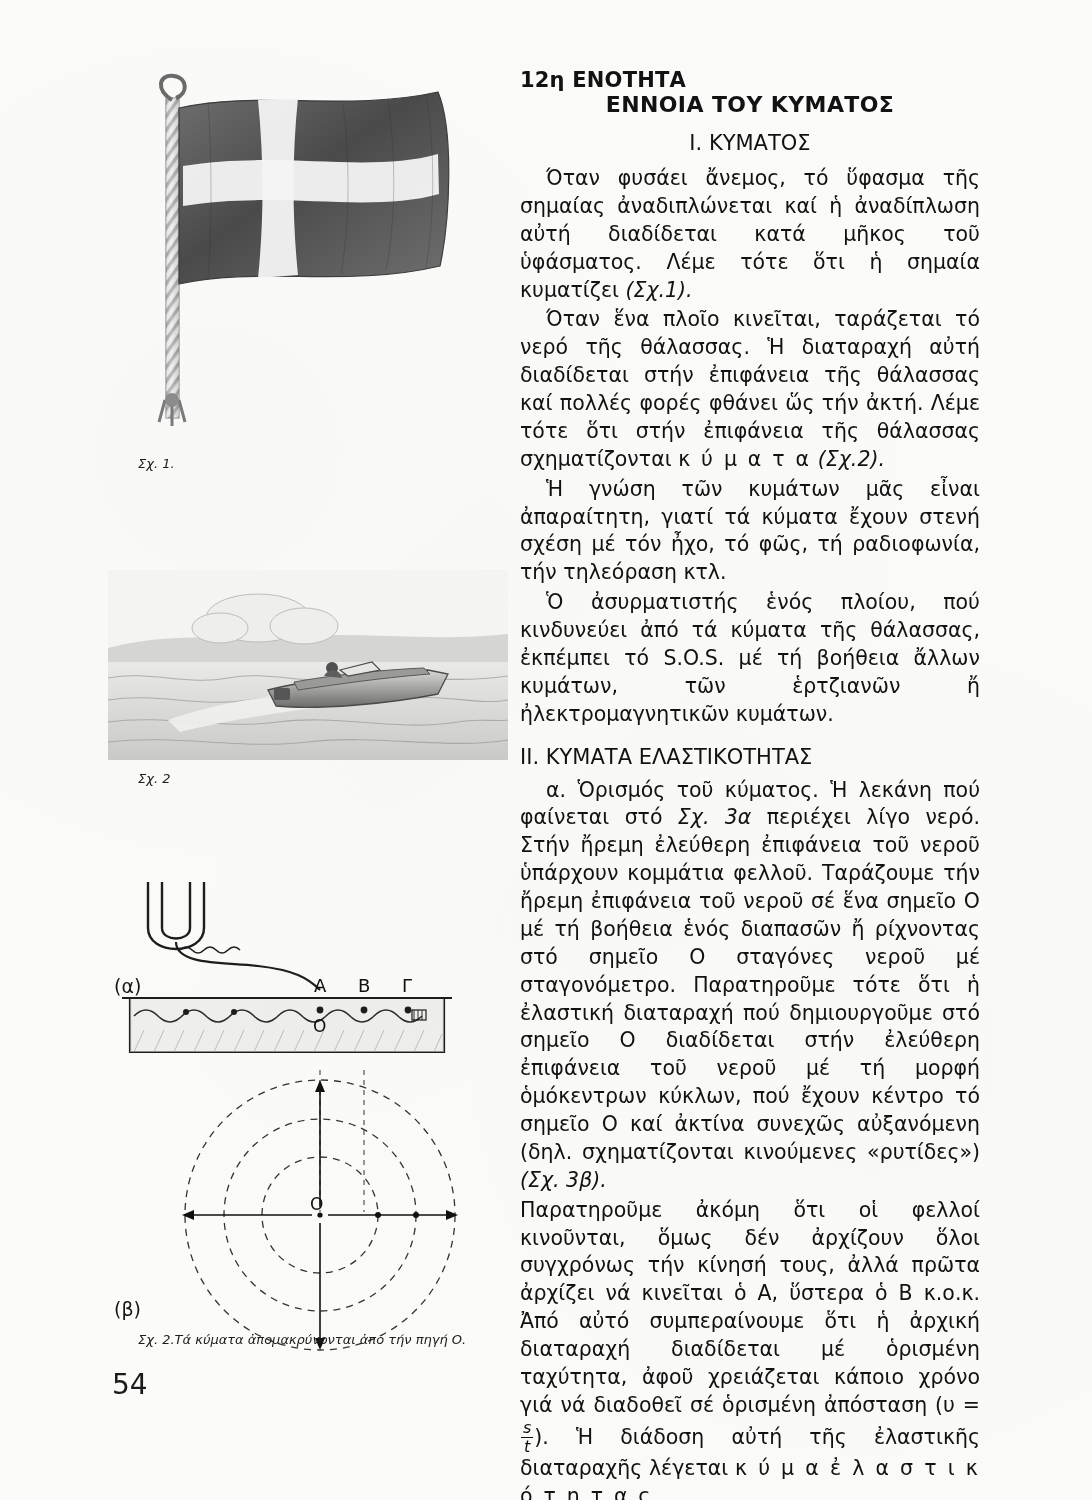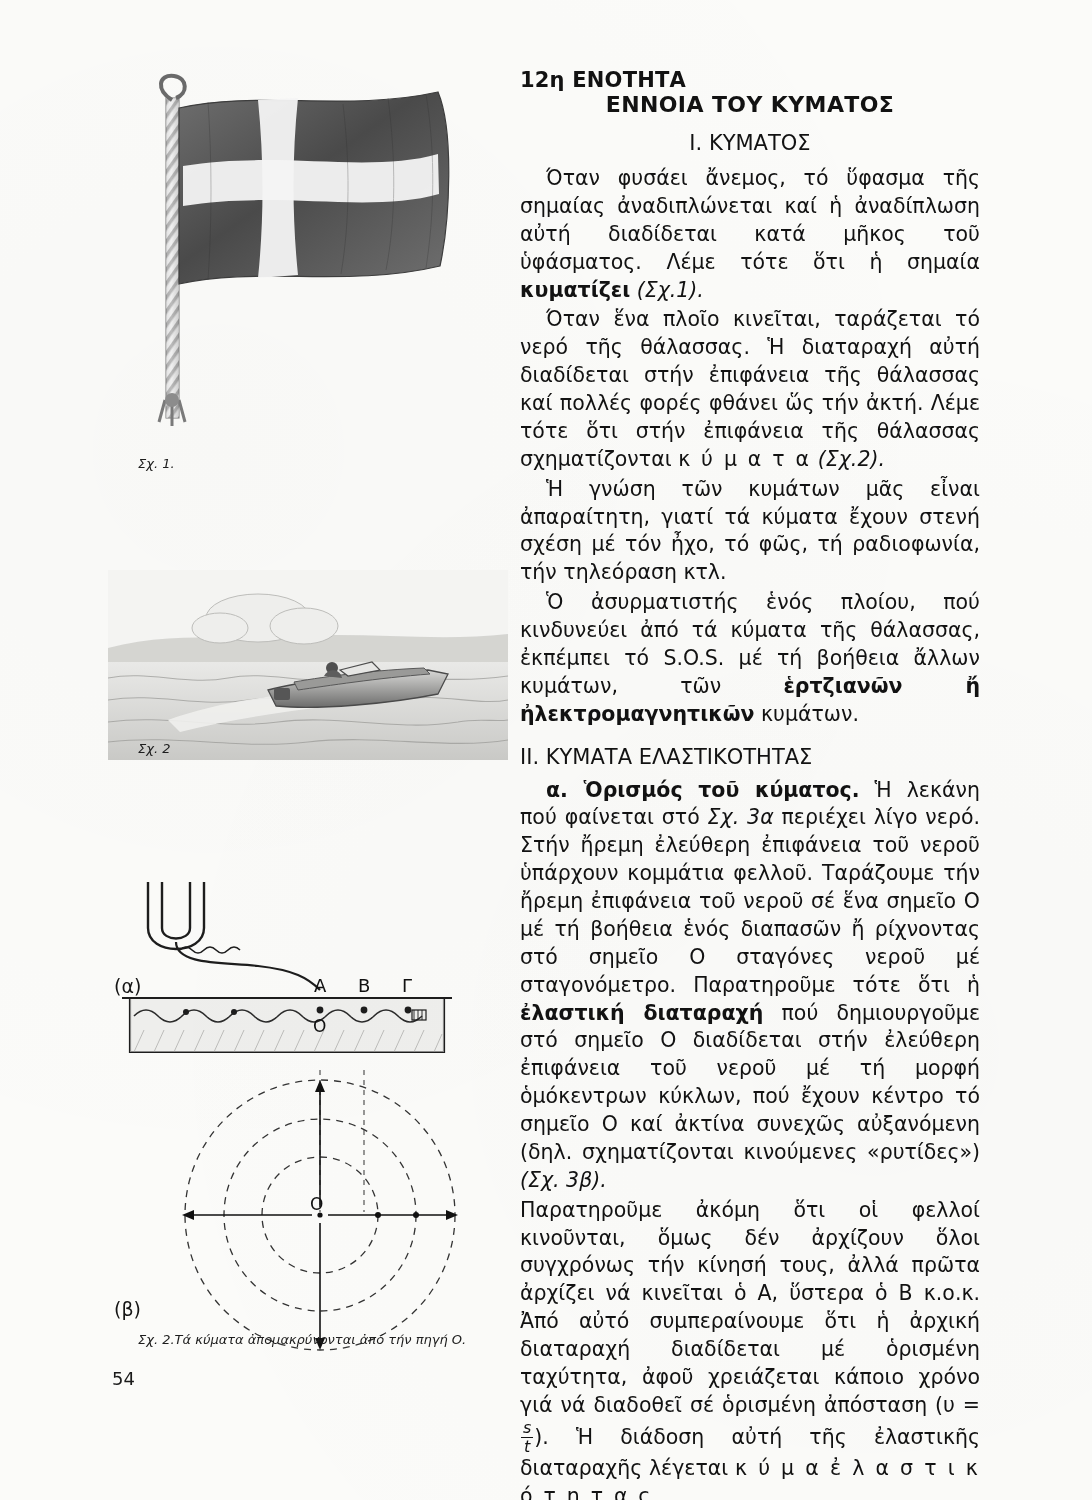--- a/index.html
+++ b/index.html
@@ -43,21 +43,21 @@
     color: #1d1d1d;
     margin-top: 6px;
   }
 
   
   #fig1 { position: absolute; left: 30px; top: 0px; width: 380px; height: 380px; }
   #fig1-caption { position: absolute; left: 30px; top: 380px; }
 
   
   #fig2 { position: absolute; left: 0px; top: 500px; width: 400px; height: 190px; }
-  #fig2-caption { position: absolute; left: 30px; top: 665px; }
+  #fig2-caption { position: absolute; left: 30px; top: 695px; }
 
   
   #fig3a { position: absolute; left: 0px; top: 800px; width: 400px; height: 210px; }
   #fig3a-label { position: absolute; left: 6px; top: 905px; font-size: 19px; color:#151515; }
 
   
   #fig3b { position: absolute; left: 60px; top: 1000px; width: 340px; height: 290px; }
   #fig3b-label { position: absolute; left: 6px; top: 1228px; font-size: 19px; color:#151515; }
   #fig3-caption { position: absolute; left: 30px; top: 1255px; width: 360px; line-height: 1.35; }
 
@@ -94,41 +94,41 @@
   p.body {
     font-size: 20.5px;
     line-height: 1.36;
     text-align: justify;
     text-justify: inter-word;
     margin: 0 0 2px 0;
     text-indent: 26px;
     hyphens: manual;
   }
   p.body.nohang { text-indent: 0; }
-  .b { font-weight: bold; }
+  .b { font-weight: normal; }
   .i { font-style: italic; }
   .spaced { letter-spacing: 2.2px; }
   .frac {
     display: inline-block;
     vertical-align: middle;
     text-align: center;
     font-style: italic;
     line-height: 1;
     margin: 0 1px;
   }
   .frac .num { display: block; font-size: 16px; padding: 0 2px; }
   .frac .bar { display: block; border-top: 1.3px solid #111; margin: 1px 0; }
   .frac .den { display: block; font-size: 16px; padding: 0 2px; }
 
   
   #page-number {
     position: absolute;
     left: 112px;
     top: 1368px;
-    font-size: 18px;
+    font-size: 28px;
     color: #1a1a1a;
   }
 
   
   .art { display: block; }
 </style>
 </head>
 <body>
 
 <div id="page">

